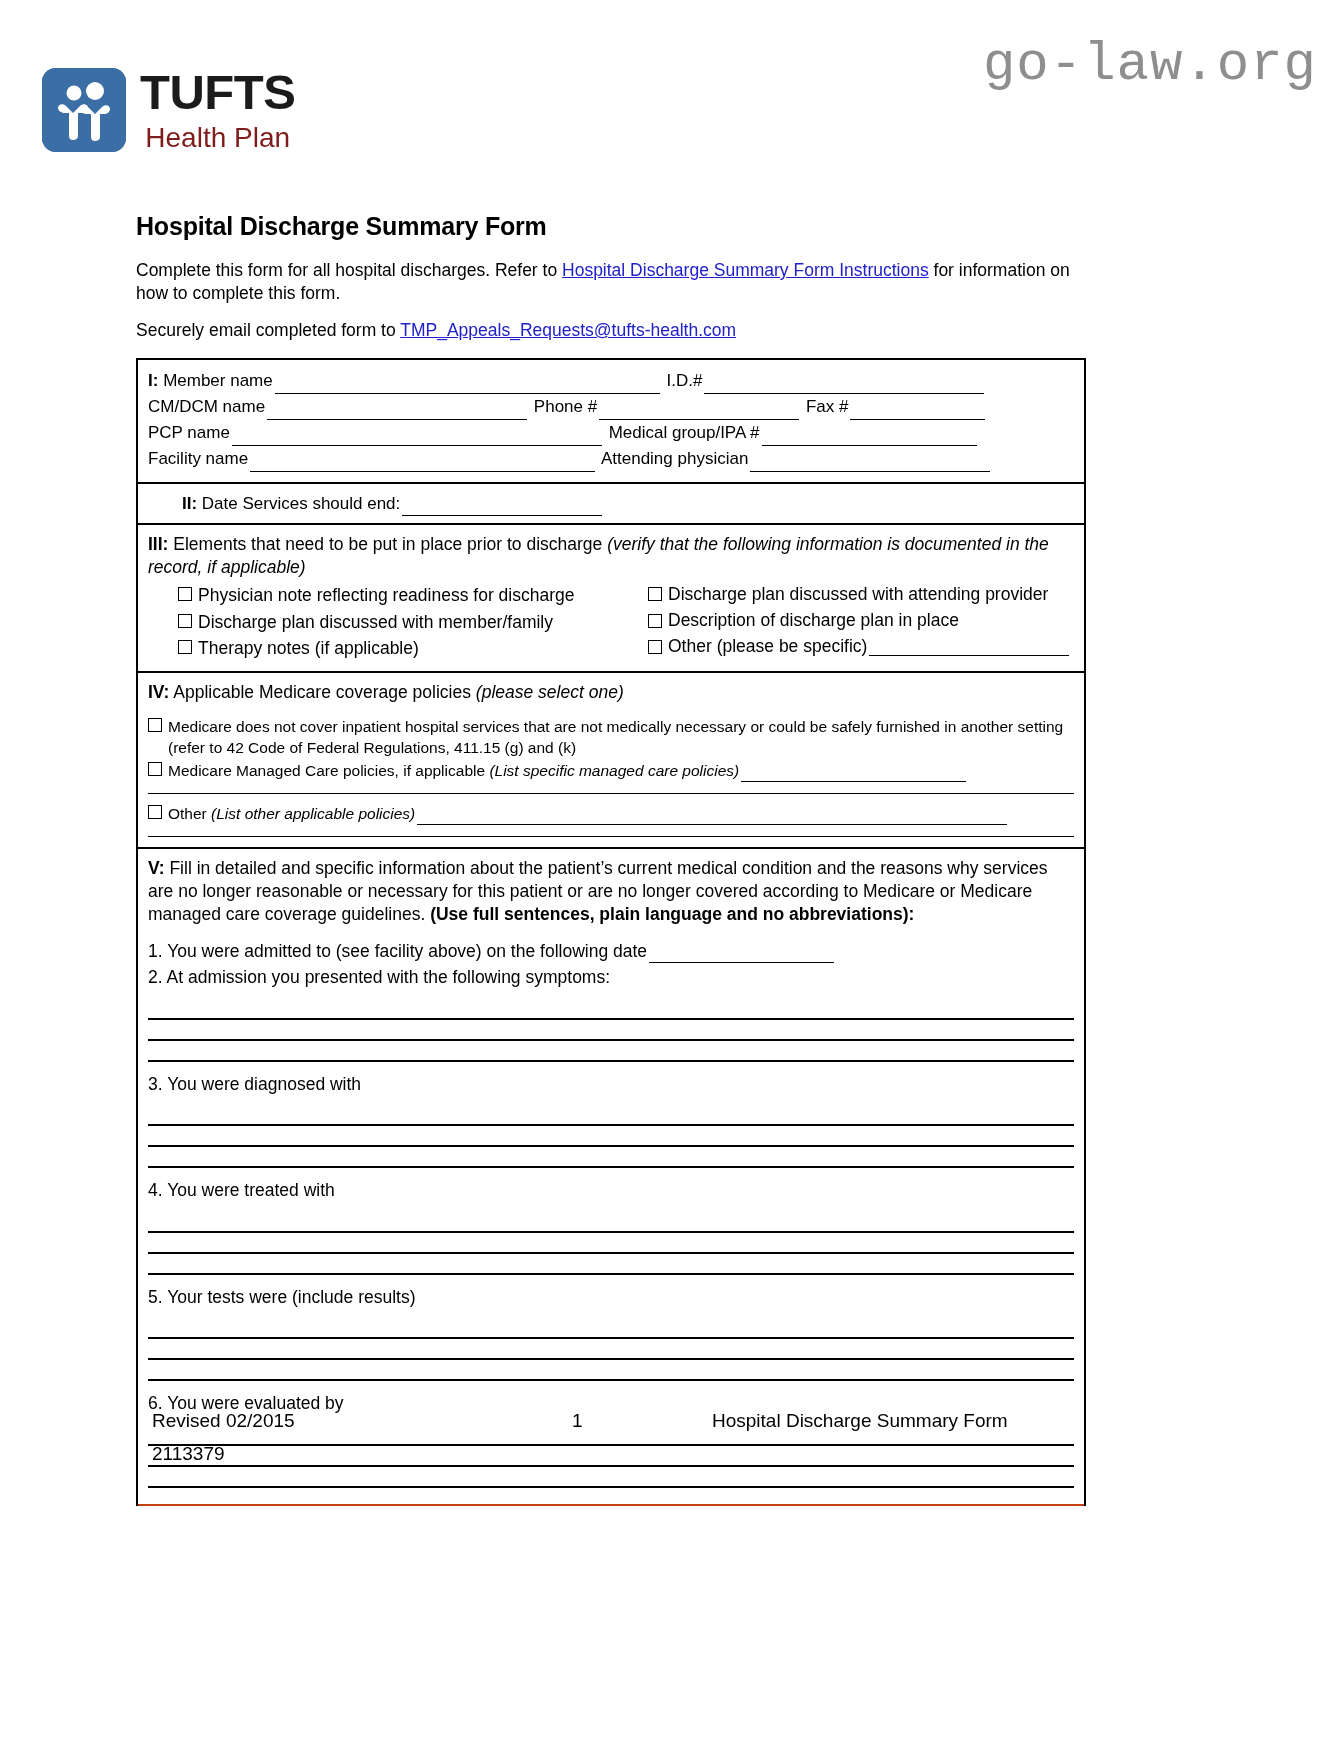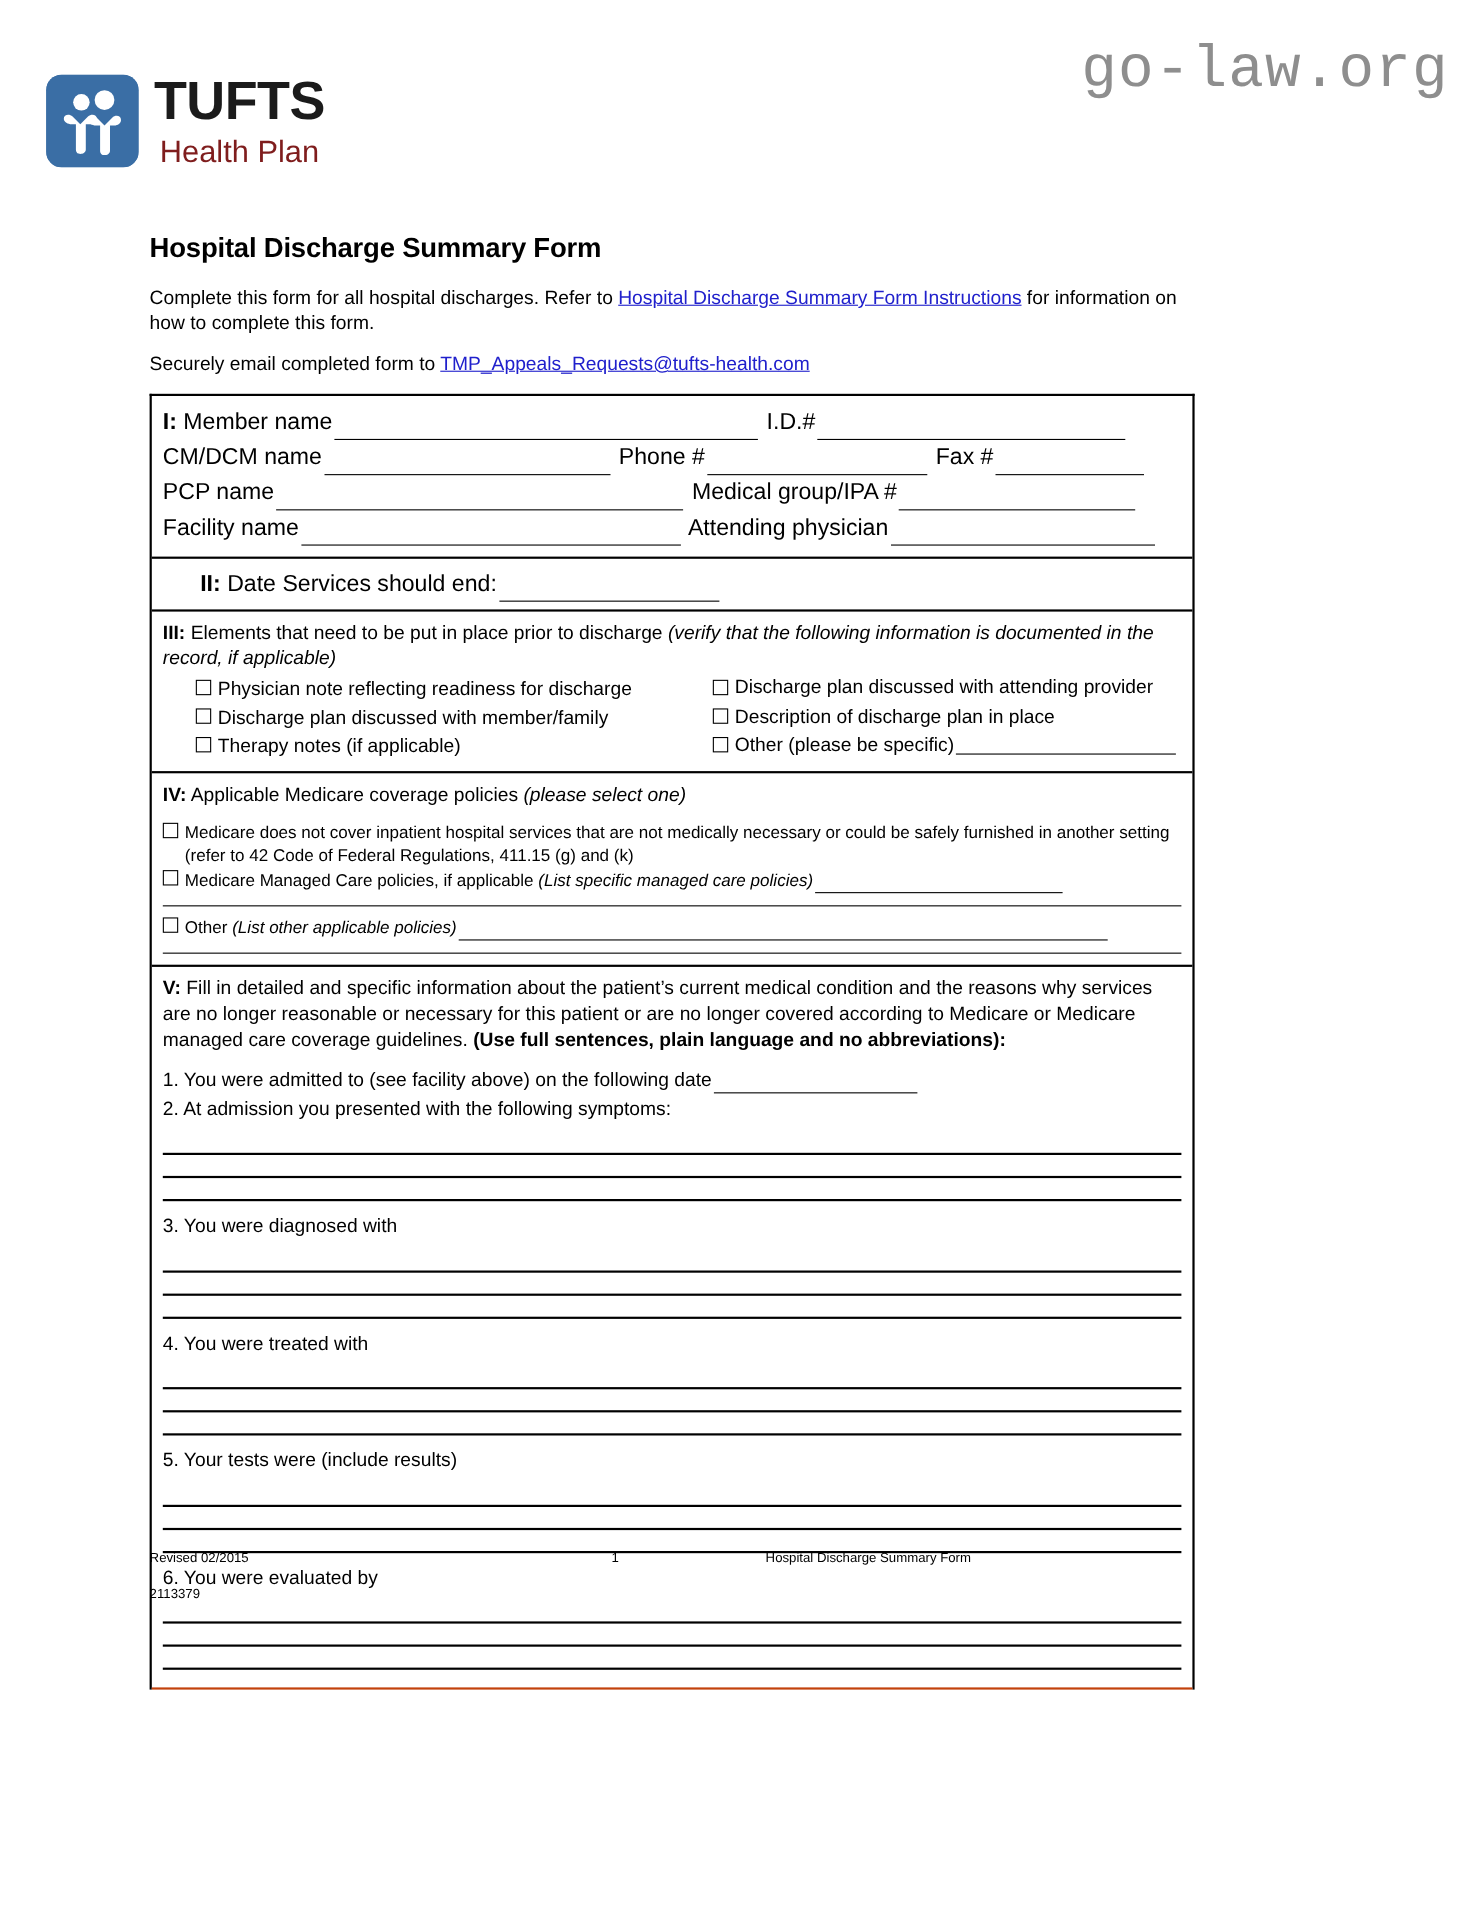--- a/index.html
+++ b/index.html
@@ -89,21 +89,21 @@
   .sec {
     border-bottom: 2px solid #000;
     padding: 8px 10px 10px 10px;
   }
   .sec.pad-tight { padding-top: 7px; padding-bottom: 7px; padding-left: 44px; }
   .rom { font-weight: bold; }
   .it { font-style: italic; }
   .bd { font-weight: bold; }
 
   .fline {
-    font-size: 21px;
+    font-size: 17px;
     line-height: 1.52;
     white-space: nowrap;
   }
   .u {
     display: inline-block;
     border-bottom: 1.6px solid #000;
     height: 1.05em;
     vertical-align: bottom;
     margin: 0 2px;
   }
@@ -163,31 +163,31 @@
   .answer-lines { margin: 9px 0 6px 0; }
   .answer-lines .al {
     border-bottom: 2px solid #000;
     height: 21px;
   }
   .q-block { margin-top: 10px; }
 
   
   .footer {
     position: absolute;
-    left: 136px;
+    left: 152px;
     top: 1408px;
     width: 1104px;
-    font-size: 12px;
+    font-size: 19px;
     line-height: 1.35;
   }
   .footer-row { display: flex; }
   .f-left { width: 420px; }
   .f-center { width: 140px; text-align: left; }
   .f-right { flex: 1 1 auto; text-align: left; }
-  .f-sub { margin-top: 17px; }
+  .f-sub { margin-top: 7px; }
 </style>
 </head>
 <body>
 
 <div class="watermark">go-law.org</div>
 
 <div class="logo-wrap">
   <span class="logo-mark">
     <svg width="84" height="84" viewBox="0 0 84 84" aria-hidden="true">
       <rect x="0" y="0" width="84" height="84" rx="14" fill="#3a6ea5"></rect>

